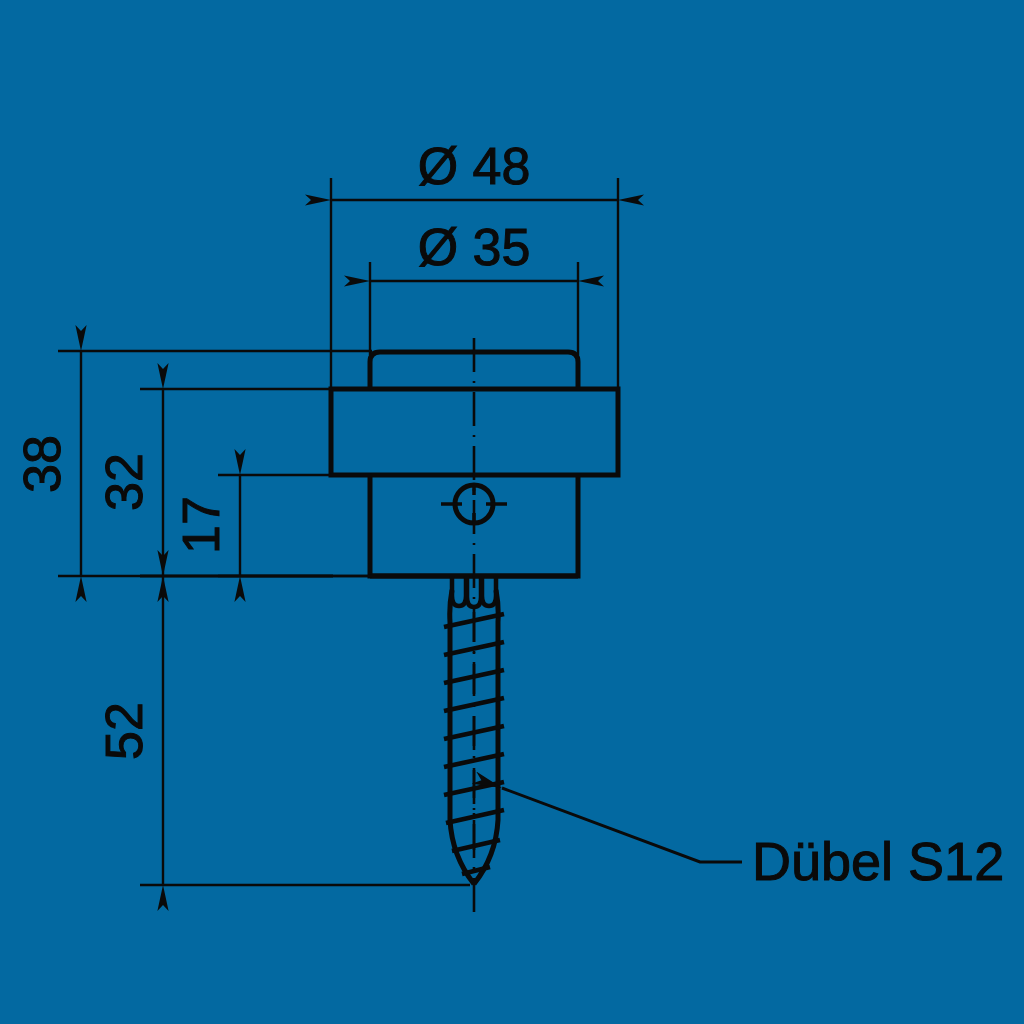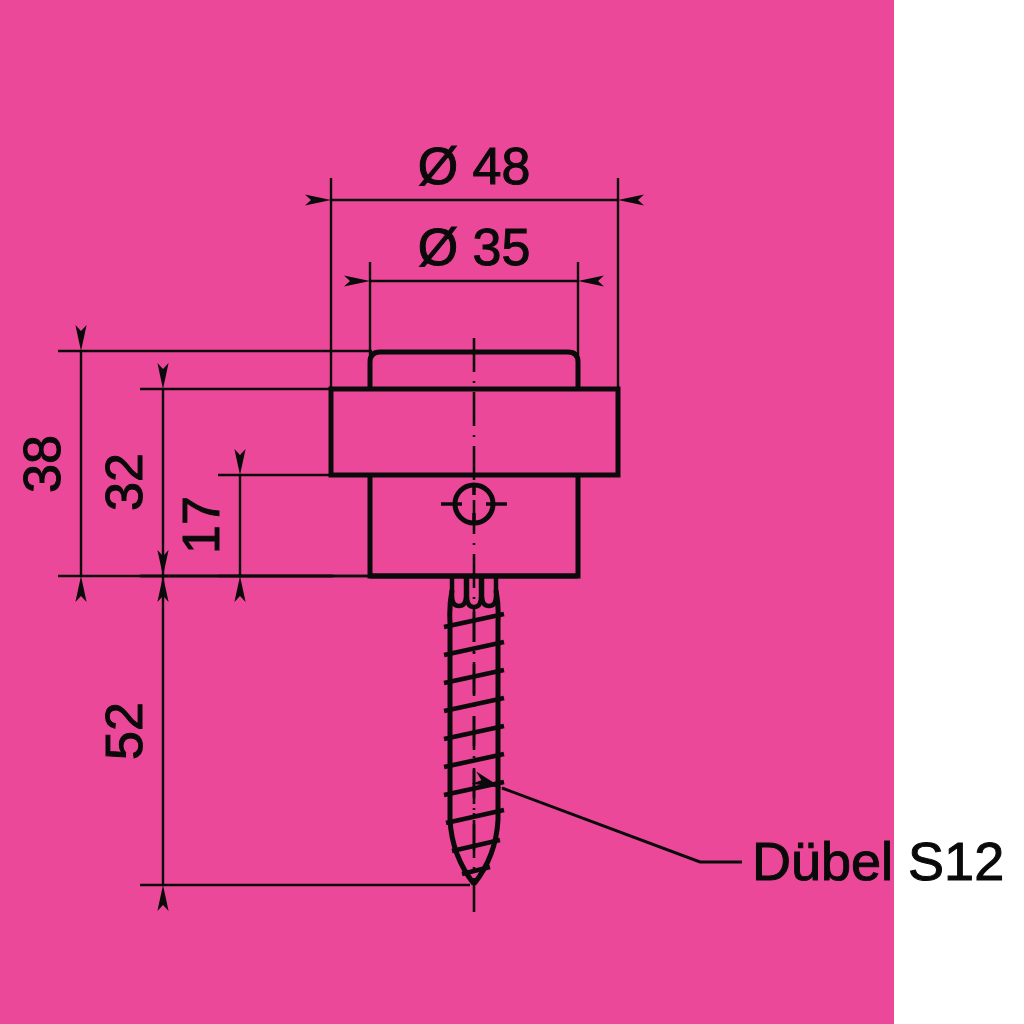--- a/index.html
+++ b/index.html
@@ -1,18 +1,18 @@
 <!DOCTYPE html>
 <html><head>
 <meta charset="utf-8">
 <style>
   html,body{margin:0;padding:0;background:#ffffff;}
   body{width:1024px;height:1024px;overflow:hidden;
        font-family:"Liberation Sans",sans-serif;}
-  #stage{position:relative;width:894px;height:1024px;background:#ec4899;}
+  #stage{position:relative;width:1024px;height:1024px;background:#0369a1;}
   svg{display:block;}
   .dimtext{font-family:"Liberation Sans",sans-serif;font-weight:400;fill:#0a0a0a;}
 </style>
 </head>
 <body>
 
 <div id="stage">
 <svg width="1024" height="1024" viewBox="0 0 1024 1024" xmlns="http://www.w3.org/2000/svg">
 
   <defs>

